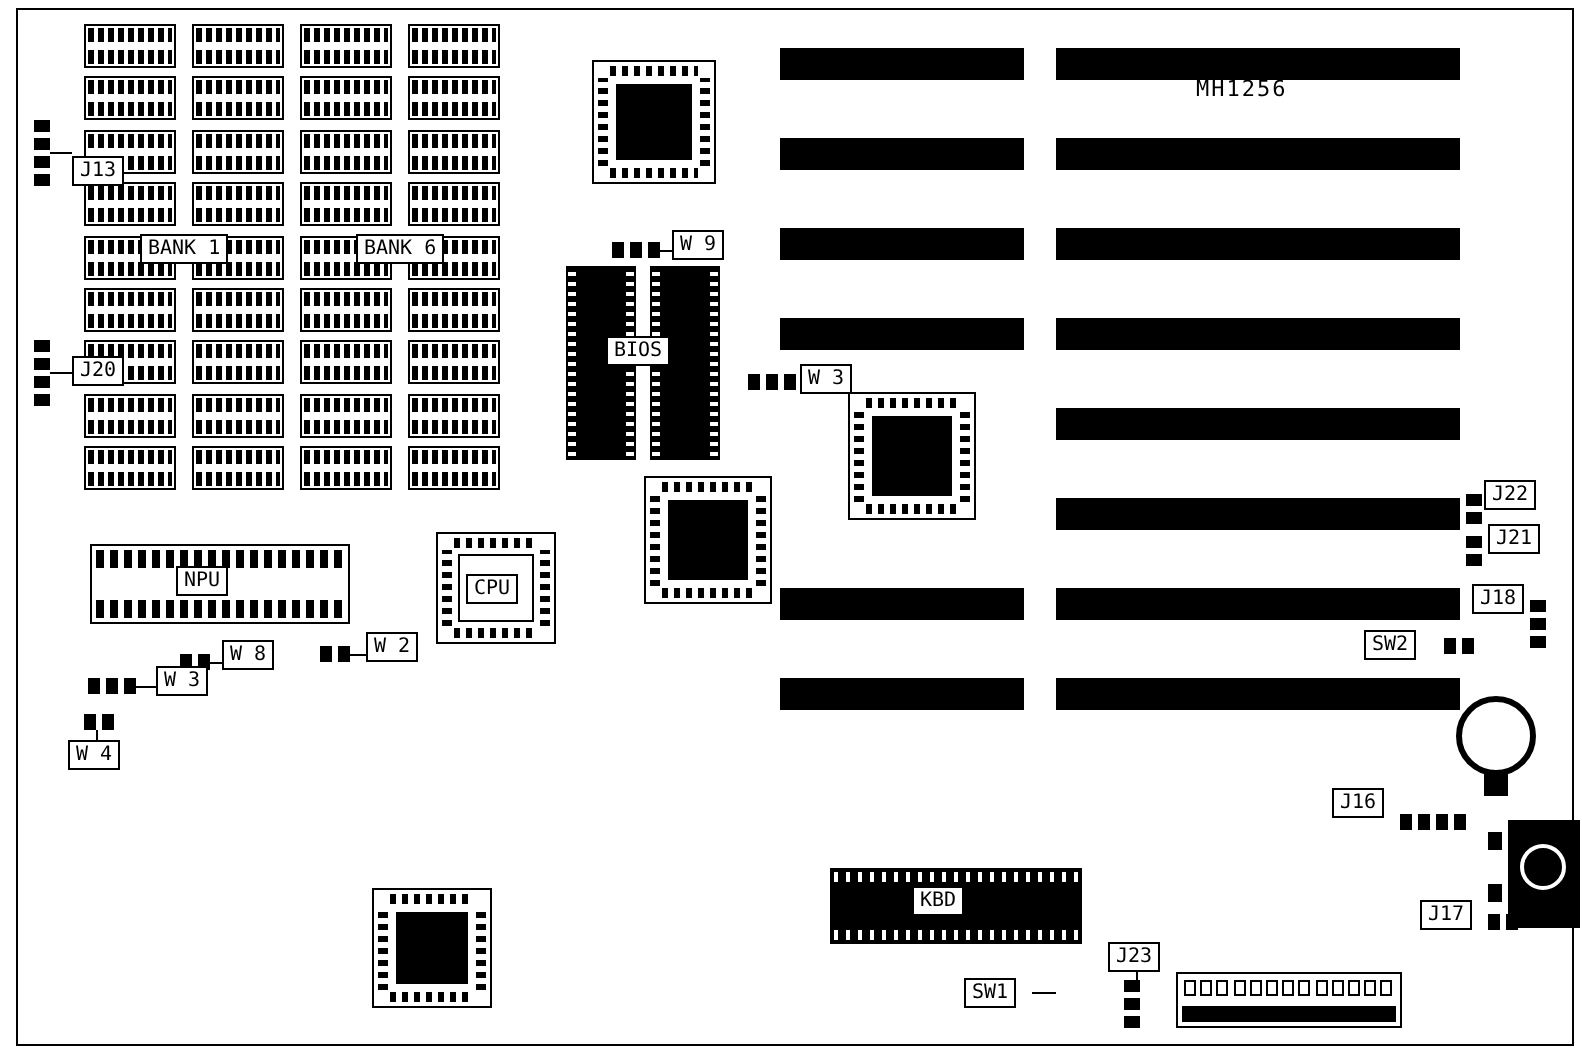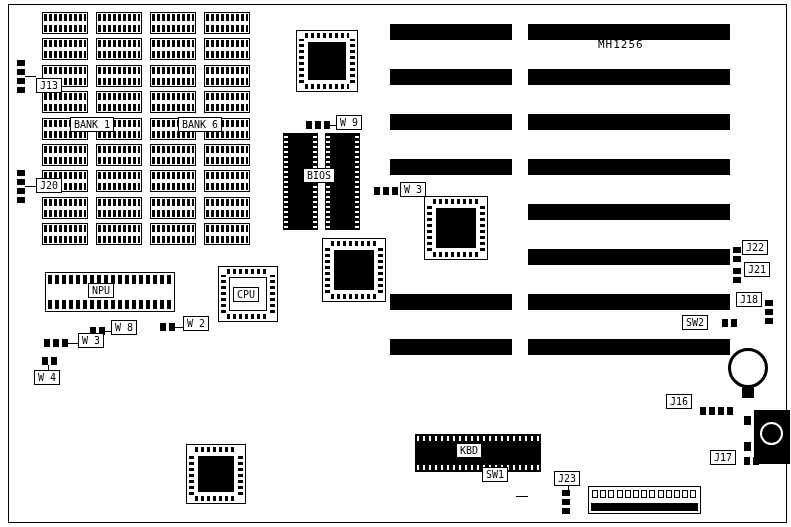--- a/index.html
+++ b/index.html
@@ -331,21 +331,21 @@
   <div class="blk" style="left:415px;top:434px;width:126px;height:38px">
       <div class="hi t"></div>
       <div class="hi b"></div>
     </div>
   <div class="lbl" style="left:456px;top:443px">KBD</div>
 
   <div class="lbl" style="left:554px;top:471px">J23</div>
   <div class="line" style="left:568px;top:486px;width:1px;height:4px"></div>
   <div class="jmp-v" style="left:562px;top:490px;height:24px"></div>
 
-  <div class="lbl" style="left:482px;top:467px">SW1</div>
+  <div class="lbl" style="left:482px;top:489px">SW1</div>
   <div class="line" style="left:516px;top:496px;width:12px;height:1px"></div>
   <div class="sw-dip" id="swdip" style="left:588px;top:486px;width:113px;height:28px">
       <div class="bar"></div>
       <div class="cell" style="left:3px"></div>
       <div class="cell" style="left:11.2px"></div>
       <div class="cell" style="left:19.4px"></div>
       <div class="cell" style="left:27.599999999999998px"></div>
       <div class="cell" style="left:35.8px"></div>
       <div class="cell" style="left:44px"></div>
       <div class="cell" style="left:52.199999999999996px"></div>

